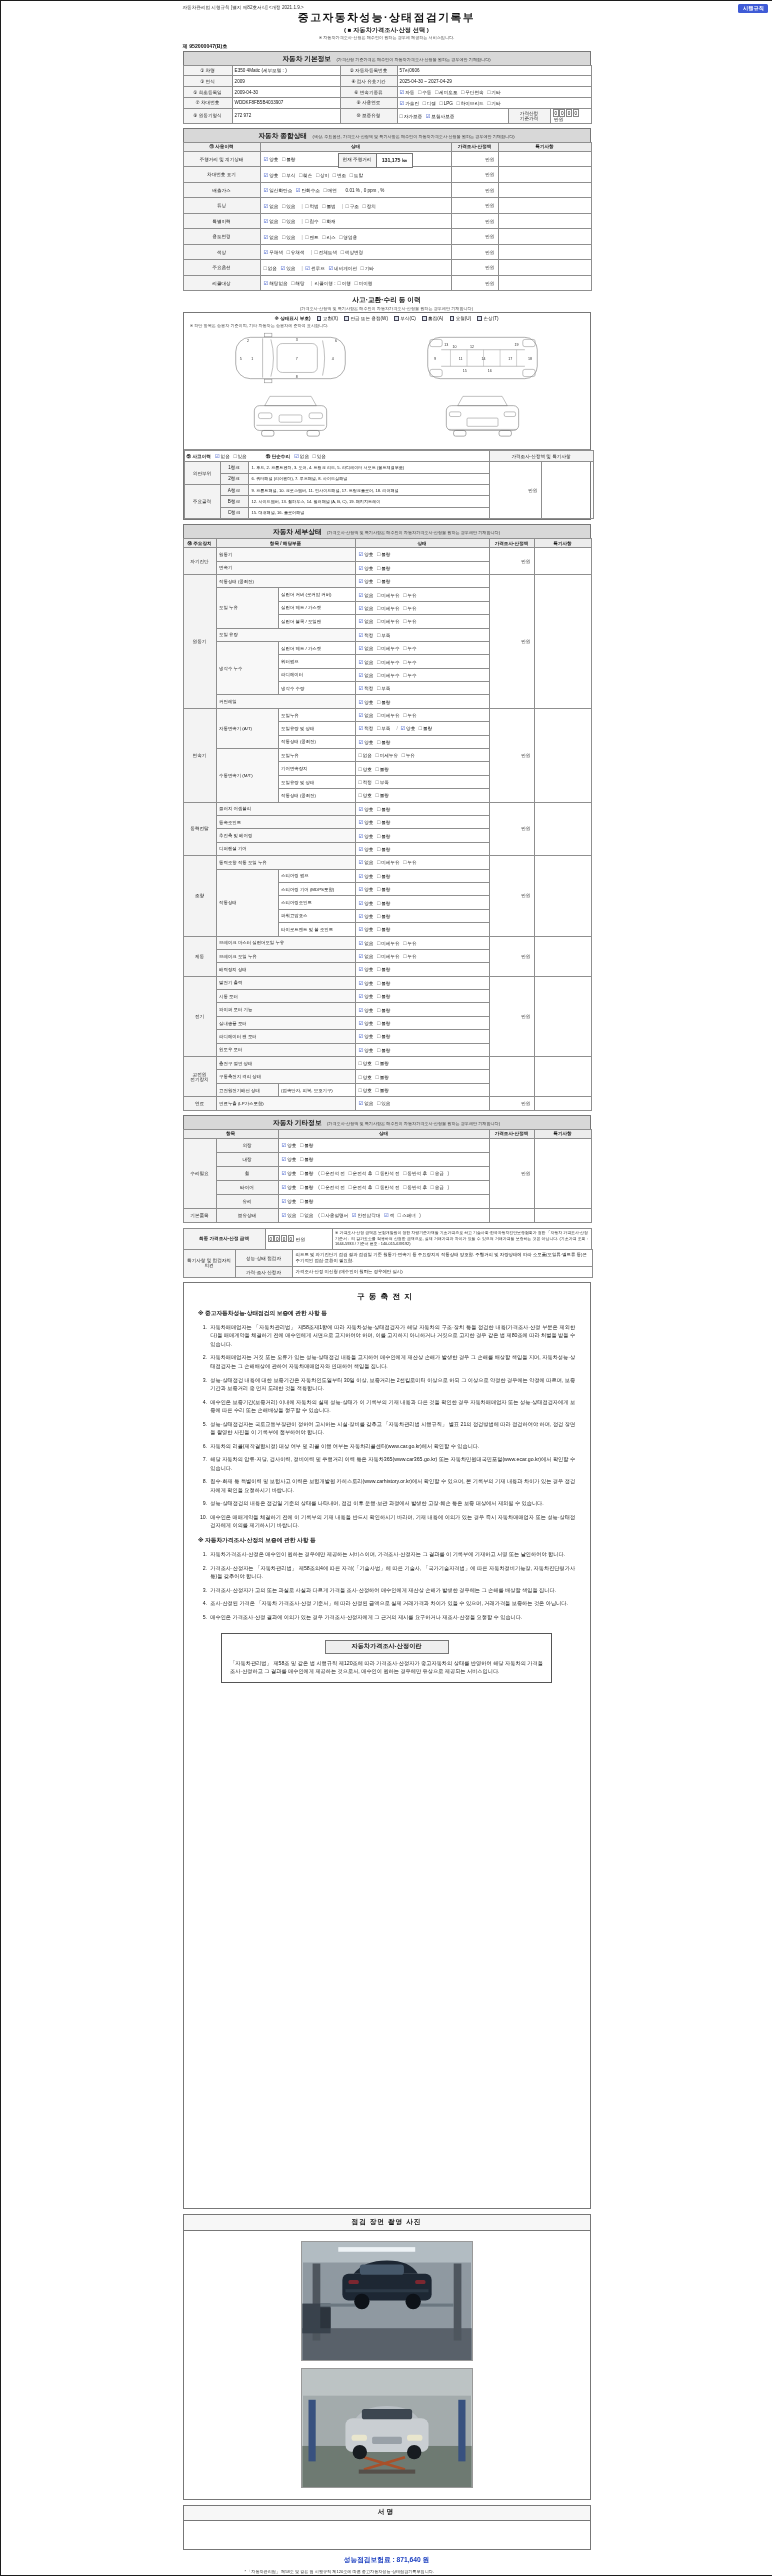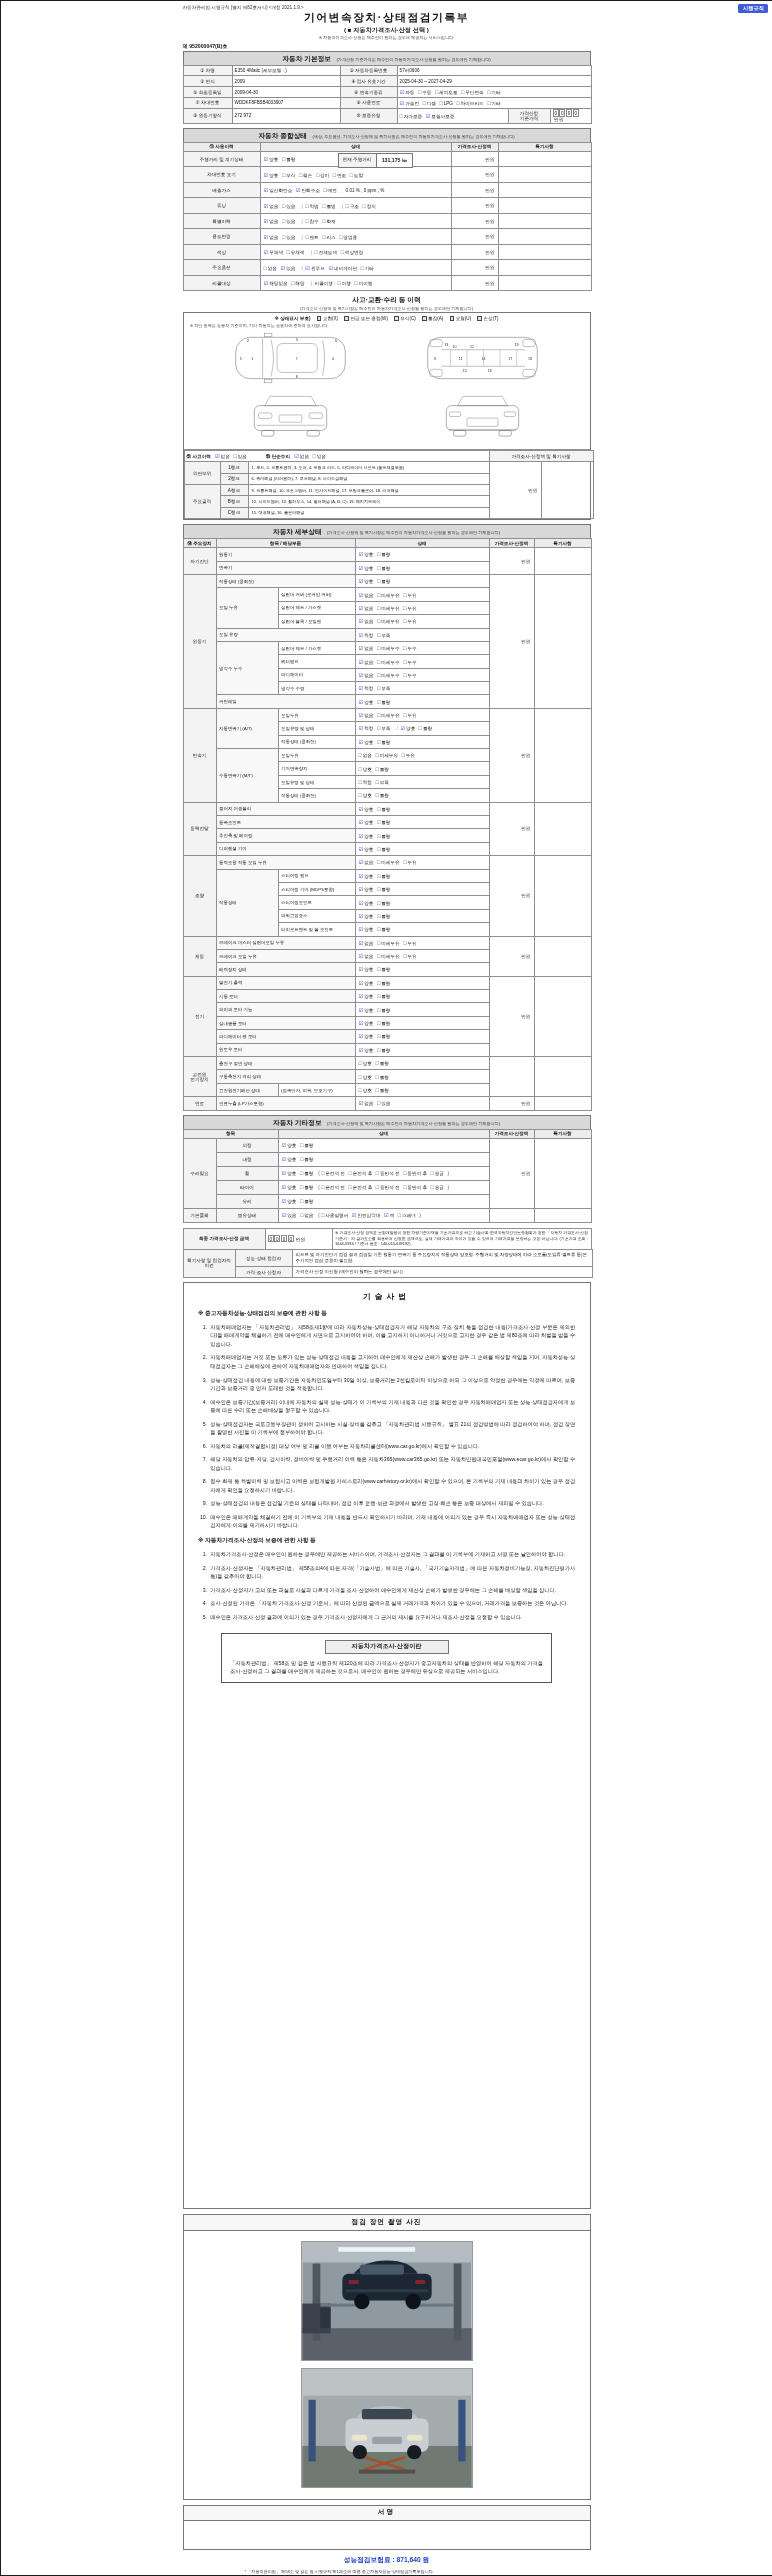--- a/index.html
+++ b/index.html
@@ -81,21 +81,21 @@
 .cardia text{font-size:7px;fill:#333}
 </style>
 </head>
 <body>
 
 <div class="page">
   <div class="badge">시행규칙</div>
   <div class="doc">
 
     <div class="topline">자동차관리법 시행규칙 [별지 제82호서식] &lt;개정 2021.1.9.&gt;</div>
-    <div class="title">기어변속장치·상태점검기록부</div>
+    <div class="title">중고자동차성능·상태점검기록부</div>
     <div class="subtitle">( ■ 자동차가격조사·산정 선택 )</div>
     <div class="subnote">※ 자동차가격조사·산정은 매수인이 원하는 경우에 제공하는 서비스입니다.</div>
     <div class="docno">제 952000047(B)호</div>
 
     <section>
       <div class="secbar">
         <span class="t">자동차 기본정보</span>
         <span class="n">(가격산정 기준가격은 매수인이 자동차가격조사·산정을 원하는 경우에만 기재합니다)</span>
       </div>
       <table class="basic">
@@ -686,21 +686,21 @@
           <tr>
             <td class="whoc">가격·조사 산정자</td>
             <td class="opTxt">가격조사·산정 미신청 (매수인이 원하는 경우에만 실시)</td>
           </tr>
         </tbody>
       </table>
     </section>
 
     <section>
       <div class="noticebox">
-        <div class="noticetitle">기술사법</div>
+        <div class="noticetitle">구동축전지</div>
         <div class="nsub">※ 중고자동차성능·상태점검의 보증에 관한 사항 등</div>
         <div id="notice-list1">
             <div class="nitem">
               <span class="nnum">1.</span>
               <span class="ntext">자동차매매업자는 「자동차관리법」 제58조제1항에 따라 자동차성능·상태점검자가 해당 자동차의 구조·장치 등을 점검한 내용(가격조사·산정 부분은 제외한다)을 매매계약을 체결하기 전에 매수인에게 서면으로 고지하여야 하며, 이를 고지하지 아니하거나 거짓으로 고지한 경우 같은 법 제80조에 따라 처벌을 받을 수 있습니다.</span>
             </div>
             <div class="nitem">
               <span class="nnum">2.</span>
               <span class="ntext">자동차매매업자는 거짓 또는 오류가 있는 성능·상태점검 내용을 고지하여 매수인에게 재산상 손해가 발생한 경우 그 손해를 배상할 책임을 지며, 자동차성능·상태점검자는 그 손해배상에 관하여 자동차매매업자와 연대하여 책임을 집니다.</span>
             </div>

